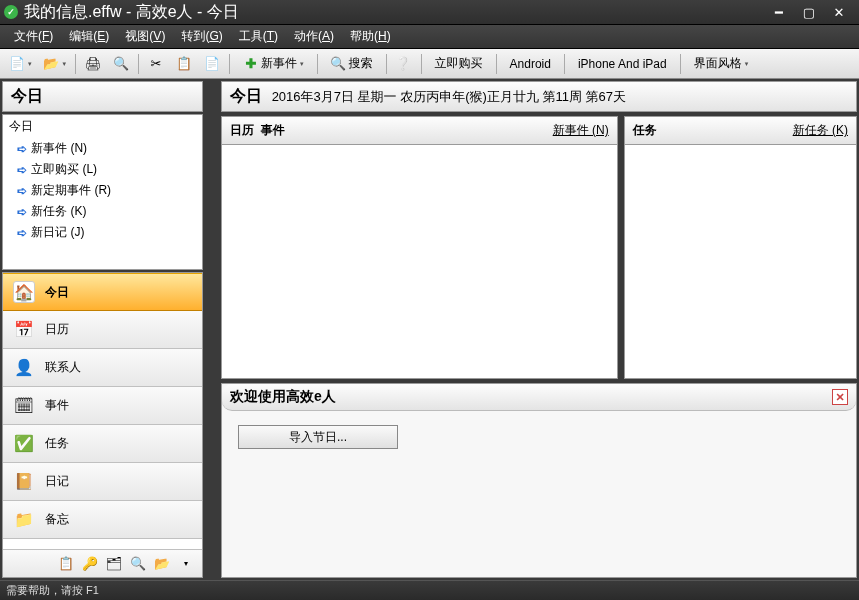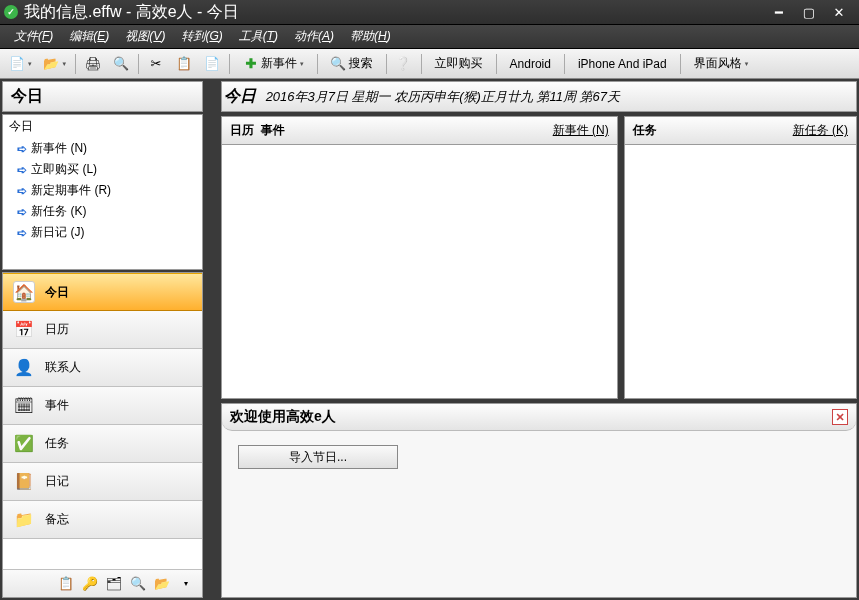--- a/index.html
+++ b/index.html
@@ -4,21 +4,21 @@
 <style>
 * { box-sizing: border-box; margin: 0; padding: 0; }
 body { font-family: "Microsoft YaHei", "SimSun", Arial, sans-serif; font-size: 12px; background: #3a3a3a; overflow: hidden; }
 .window { width: 859px; height: 600px; background: #3a3a3a; display: flex; flex-direction: column; }
 .titlebar { height: 25px; background: linear-gradient(#3d3d3d, #2e2e2e); color: #fff; display: flex; align-items: center; padding: 0 4px; border-bottom: 1px solid #000; }
 .titlebar .app-icon { width: 14px; height: 14px; background: #3cb44a; border-radius: 50%; display: inline-flex; align-items: center; justify-content: center; margin-right: 6px; color: #fff; font-size: 9px; font-weight: bold; }
 .titlebar .title { flex: 1; font-size: 16px; }
 .titlebar .winbtns { display: flex; gap: 10px; padding-right: 6px; }
 .titlebar .winbtn { width: 20px; height: 14px; color: #fff; display: flex; align-items: center; justify-content: center; cursor: pointer; font-size: 13px; }
 .menubar { height: 24px; background: linear-gradient(#464646, #343434); border-bottom: 1px solid #000; display: flex; align-items: center; padding: 0 6px; color: #fff; font-size: 12px; gap: 0; }
-.menubar .menuitem { padding: 14px 8px; cursor: pointer; font-style: italic; }
+.menubar .menuitem { padding: 14px 8px; cursor: pointer; }
 .menubar .menuitem .ul { text-decoration: underline; }
 .toolbar { height: 30px; background: linear-gradient(#f5f5f5, #dcdcdc); border-bottom: 1px solid #8a8a8a; display: flex; align-items: center; padding: 0 4px; gap: 2px; }
 .toolbar .tbtn { height: 22px; padding: 0 4px; display: flex; align-items: center; gap: 2px; border: 1px solid transparent; border-radius: 3px; cursor: pointer; }
 .toolbar .sep { width: 1px; height: 20px; background: #aaa; margin: 0 2px; }
 .toolbar .dropdown-arrow { font-size: 7px; color: #555; margin-left: 1px; }
 .toolbar .icn { width: 16px; height: 16px; display: inline-flex; align-items: center; justify-content: center; font-size: 13px; }
 .toolbar .textbtn { padding: 0 8px; font-size: 12px; }
 .content { flex: 1; display: flex; background: #3a3a3a; padding: 2px; gap: 18px; overflow: hidden; }
 .leftpane { width: 201px; display: flex; flex-direction: column; gap: 2px; }
 .panel-title { background: linear-gradient(#fdfdfd, #e4e4e4); border: 1px solid #9a9a9a; padding: 4px 8px; font-size: 16px; font-weight: bold; }
@@ -26,21 +26,21 @@
 .tree-root { padding: 3px 6px; font-size: 12px; }
 .tree-item { padding: 2px 6px 2px 14px; font-size: 12px; display: flex; align-items: center; gap: 4px; cursor: pointer; }
 .tree-item .arrow-icon { color: #2a6fd6; font-weight: bold; }
 .navlist { background: #fff; border: 1px solid #9a9a9a; flex: 1; display: flex; flex-direction: column; overflow: hidden; }
 .navitem { height: 38px; border-bottom: 1px solid #c0c0c0; display: flex; align-items: center; padding: 0 10px; gap: 10px; cursor: pointer; background: linear-gradient(#fafafa,#e8e8e8); }
 .navitem.active { background: linear-gradient(#ffe79c, #ffb02e); border-top: 1px solid #e5a200; border-bottom: 1px solid #c27f00; font-weight: bold; }
 .navitem .nicon { width: 22px; height: 22px; display: inline-flex; align-items: center; justify-content: center; font-size: 16px; border-radius: 3px; }
 .nav-footer { margin-top: auto; height: 28px; border-top: 1px solid #c0c0c0; background: linear-gradient(#fafafa,#e8e8e8); display: flex; align-items: center; justify-content: flex-end; gap: 8px; padding: 0 8px; }
 .nav-footer .sicon { width: 16px; height: 16px; display: flex; align-items: center; justify-content: center; font-size: 13px; cursor: pointer; }
 .rightpane { flex: 1; display: flex; flex-direction: column; gap: 4px; }
-.date-header { background: linear-gradient(#fdfdfd,#e4e4e4); border: 1px solid #9a9a9a; padding: 4px 2px; font-size: 13px; font-style: italic; }
+.date-header { background: linear-gradient(#fdfdfd,#e4e4e4); border: 1px solid #9a9a9a; padding: 4px 8px; font-size: 13px; }
 .date-header .big { font-size: 16px; font-weight: bold; margin-right: 6px; }
 .cols { display: flex; gap: 6px; flex: 1; min-height: 0; }
 .col { flex: 1; display: flex; flex-direction: column; }
 .col:first-child { flex: 1.7; }
 .col-header { background: linear-gradient(#fdfdfd,#e4e4e4); border: 1px solid #9a9a9a; padding: 5px 8px; font-size: 12px; font-weight: bold; display: flex; }
 .col-header .right { margin-left: auto; text-decoration: underline; cursor: pointer; font-weight: normal; }
 .col-body { flex: 1; background: #fff; border: 1px solid #9a9a9a; border-top: none; }
 .main-lower { height: 195px; display: flex; flex-direction: column; border: 1px solid #9a9a9a; background: #f7f7f7; }
 .welcome-header { background: linear-gradient(#fdfdfd,#e4e4e4); border-bottom: 1px solid #bbb; padding: 4px 8px; font-size: 14px; font-weight: bold; display: flex; align-items: center; border-radius: 10px; }
 .welcome-header .close { margin-left: auto; width: 16px; height: 16px; border: 1px solid #c44; color: #c44; font-size: 11px; display: flex; align-items: center; justify-content: center; cursor: pointer; background: #fff; }
@@ -224,13 +224,16 @@
           <span>欢迎使用高效e人</span>
           <span class="close">✕</span>
         </div>
         <div class="welcome-body">
           <button class="import-btn">导入节日...</button>
         </div>
       </div>
     </div>
   </div>
 
+  <div class="statusbar">
+    <span>需要帮助，请按 F1</span>
+  </div>
 </div>
 
 </body></html>

